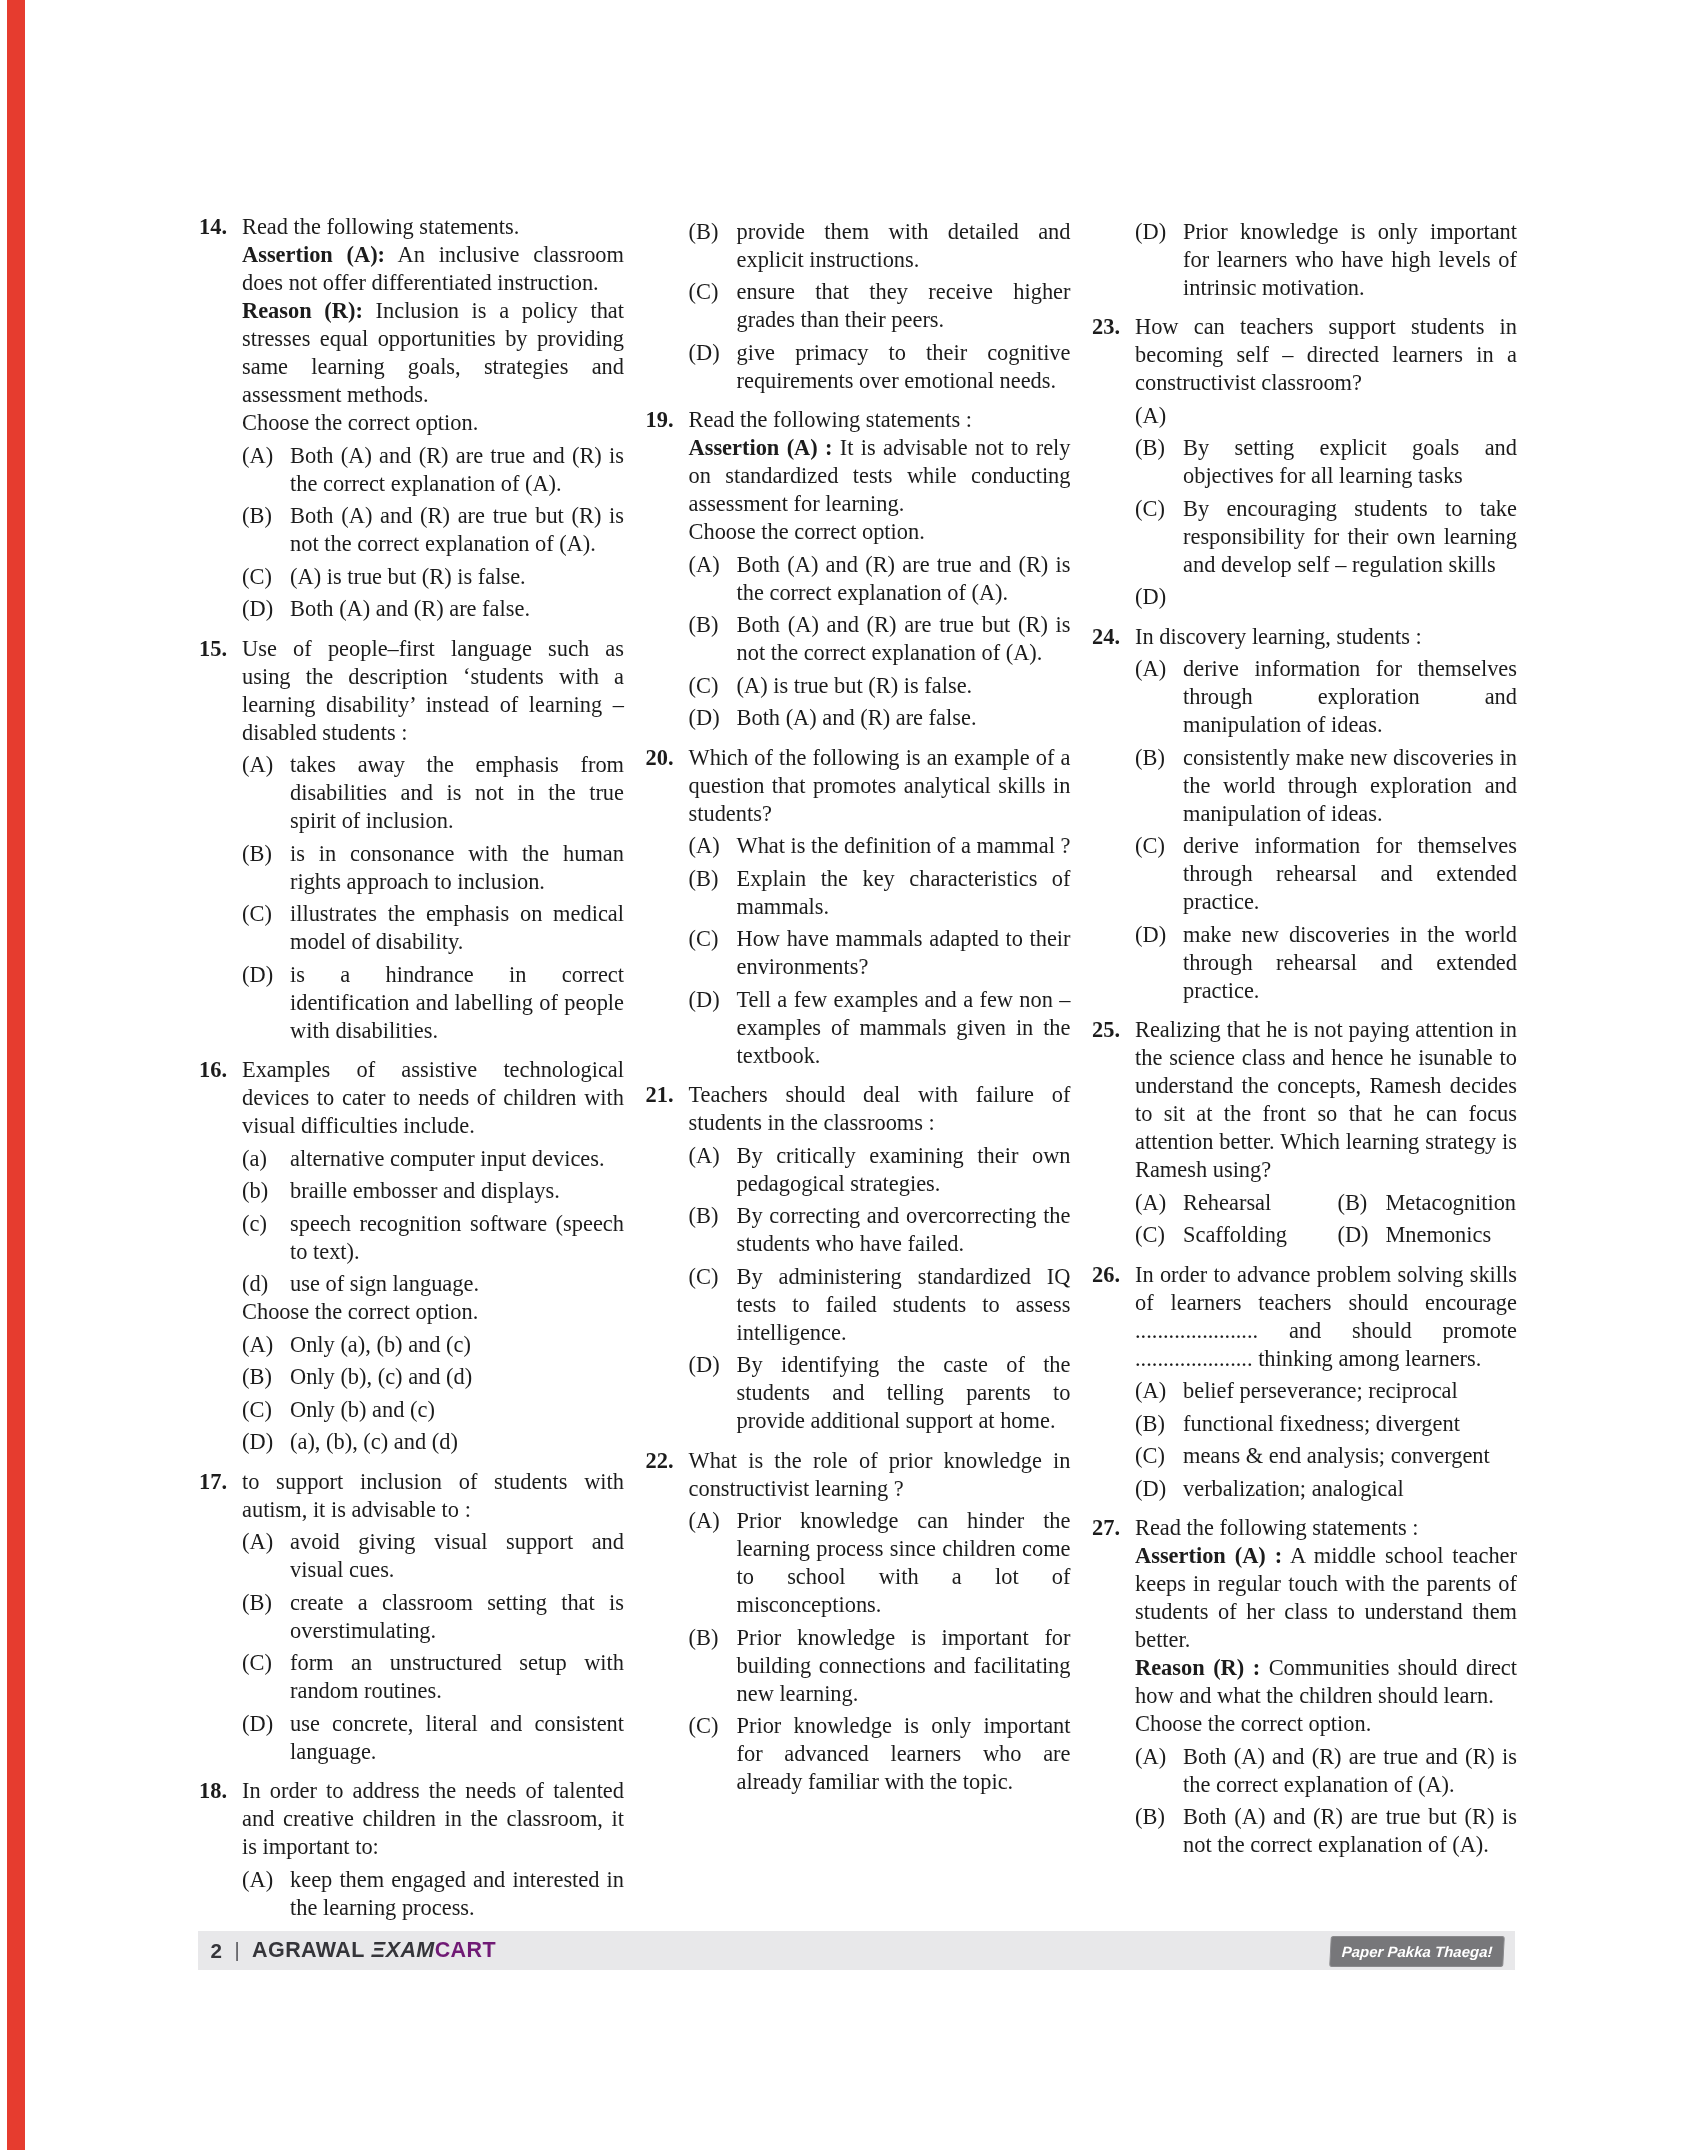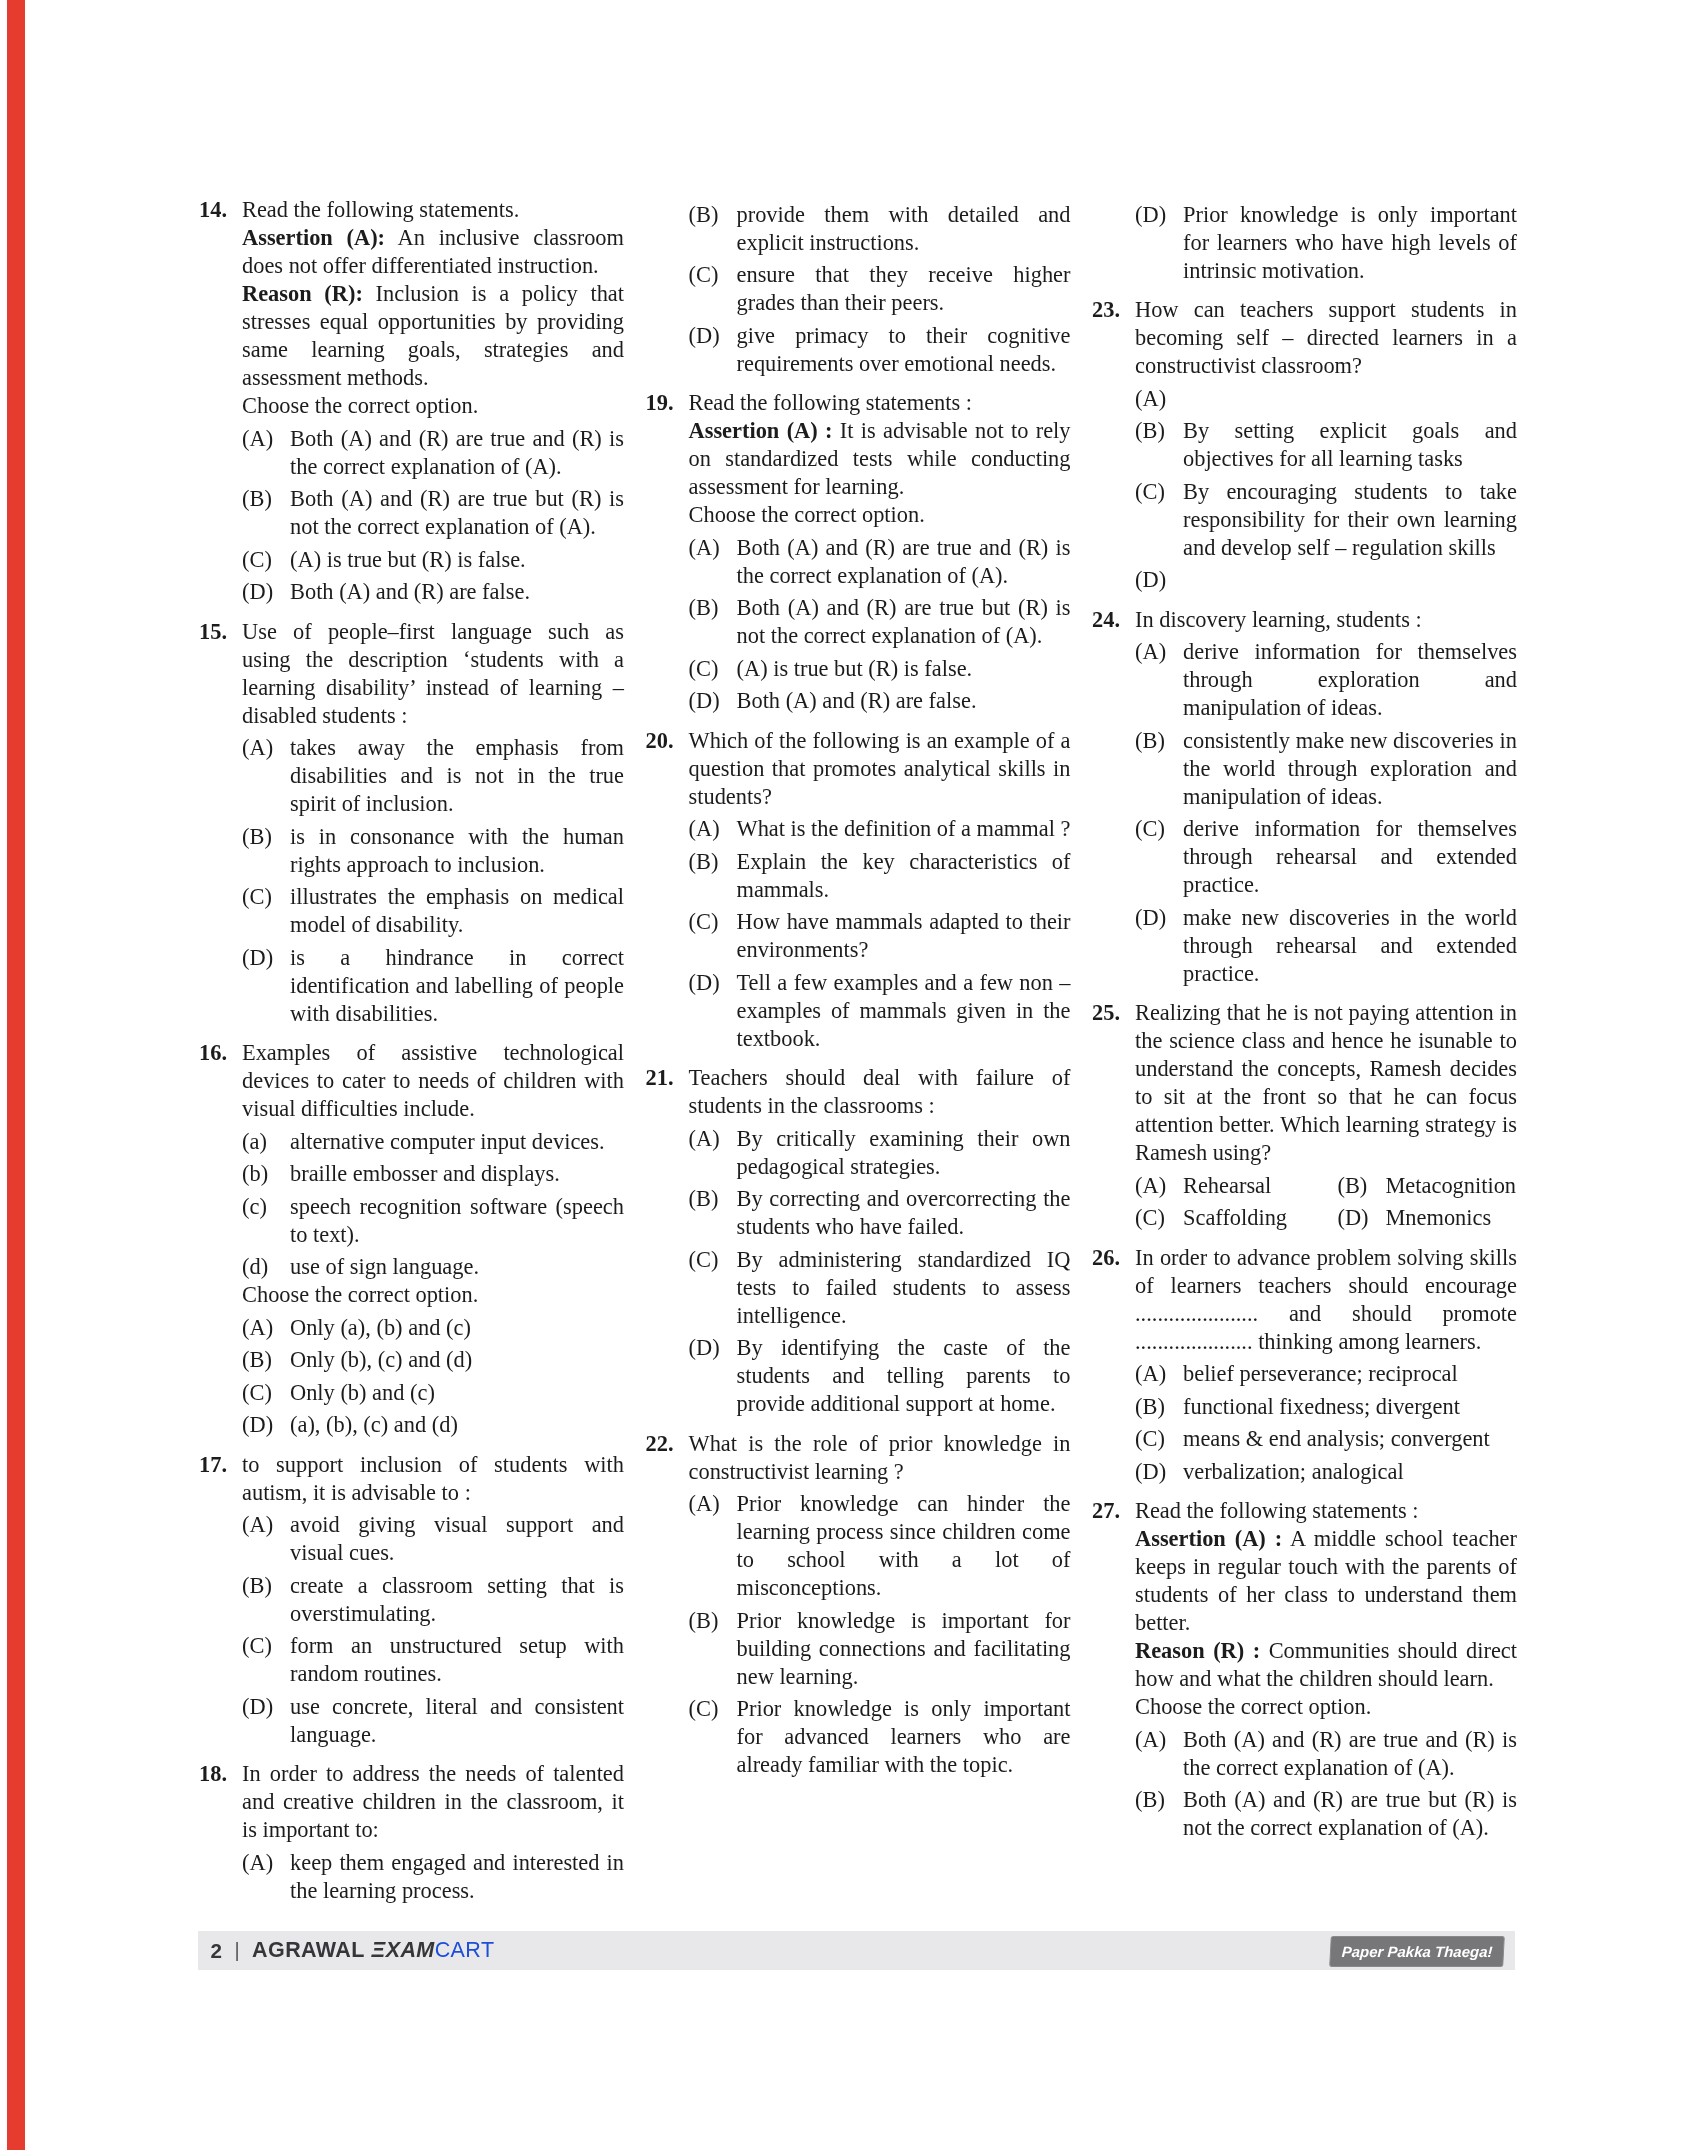--- a/index.html
+++ b/index.html
@@ -4,21 +4,21 @@
 <style>
   html,body{margin:0;padding:0;}
   body{
     width:1703px;height:2150px;position:relative;background:#ffffff;
     font-family:"Liberation Serif", serif;color:#1c1c1c;overflow:hidden;
   }
   .redbar{
     position:absolute;left:7.2px;top:0;width:18px;height:2150px;background:#e63c2f;
   }
   .content{
-    position:absolute;left:199px;top:196px;width:1317px;
+    position:absolute;left:199px;top:213px;width:1317px;
     display:flex;gap:21.5px;
   }
   .col{width:425px;flex:0 0 425px;}
   .q{position:relative;padding-left:43px;margin-top:11.6px;font-size:22.4px;line-height:28px;}
   .q:first-child{margin-top:0;}
   .qnum{position:absolute;left:0;top:0;font-weight:bold;}
   .para{text-align:justify;}
   .opt{display:flex;margin-top:4.5px;}
   .olabel{flex:0 0 48px;}
   .otext{flex:1 1 auto;text-align:justify;}
@@ -29,21 +29,21 @@
   .footer{
     position:absolute;left:198px;top:1931px;width:1317px;height:39px;
     background:#e8e8ea;display:flex;align-items:center;
     font-family:"Liberation Sans", sans-serif;color:#35353a;
   }
   .pagenum{font-size:20.6px;font-weight:bold;margin-left:12.5px;}
   .fsep{font-size:19.7px;font-weight:300;margin:0 12.5px;color:#55555a;}
   .brand{font-size:21.5px;letter-spacing:0.4px;}
   .brand .b1{font-weight:800;}
   .brand .b2{font-weight:800;font-style:italic;}
-  .brand .b3{font-weight:400;color:#1d4ed8;}
+  .brand .b3{font-weight:700;color:#701a75;}
   .badge{
     position:absolute;right:10.7px;top:5.4px;height:29px;padding:0 10.7px;
     background:#77777a;border-radius:2.7px;display:flex;align-items:center;
     color:#ffffff;font-size:15px;font-weight:bold;font-style:italic;
     transform:skewX(-3deg);border:0.9px solid #8a8a8d;
   }
 </style>
 </head>
 <body>
 

